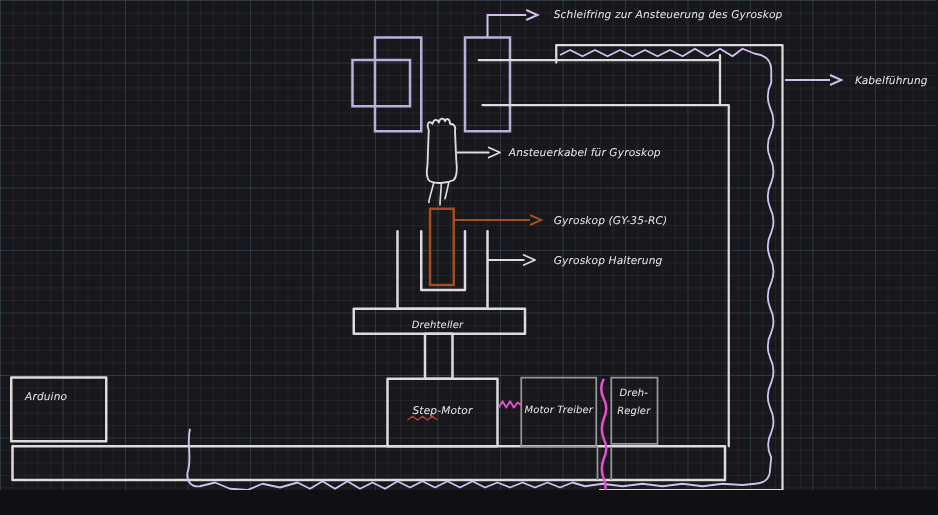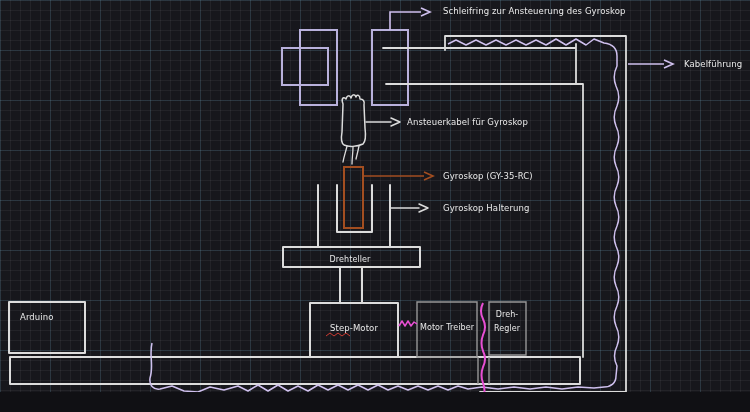--- a/index.html
+++ b/index.html
@@ -7,20 +7,21 @@
     position:relative;
     width:750px;height:392px;
     overflow:hidden;
     background-color:#17171c;
     background-image:
       linear-gradient(rgba(90,160,190,0.16) 1px, transparent 1px),
       linear-gradient(90deg, rgba(90,160,190,0.16) 1px, transparent 1px),
       linear-gradient(rgba(255,255,255,0.05) 1px, transparent 1px),
       linear-gradient(90deg, rgba(255,255,255,0.05) 1px, transparent 1px);
     background-size:50px 50px,50px 50px,10px 10px,10px 10px;
+    font-style:italic;
   }
   svg{position:absolute;left:0;top:0;}
   .lbl{
     font-family:"DejaVu Sans", sans-serif;
     font-size:8.5px;
     letter-spacing:0.1px;
   }
   .lbl-sm{font-size:8px;}
   path,rect,line,polyline{vector-effect:non-scaling-stroke;}
 </style>

